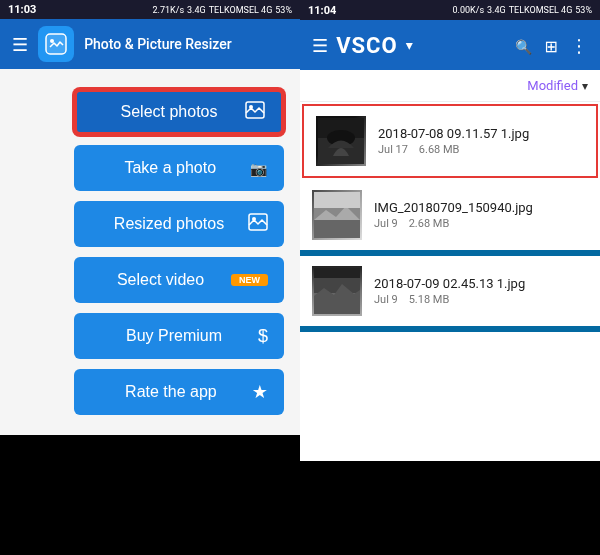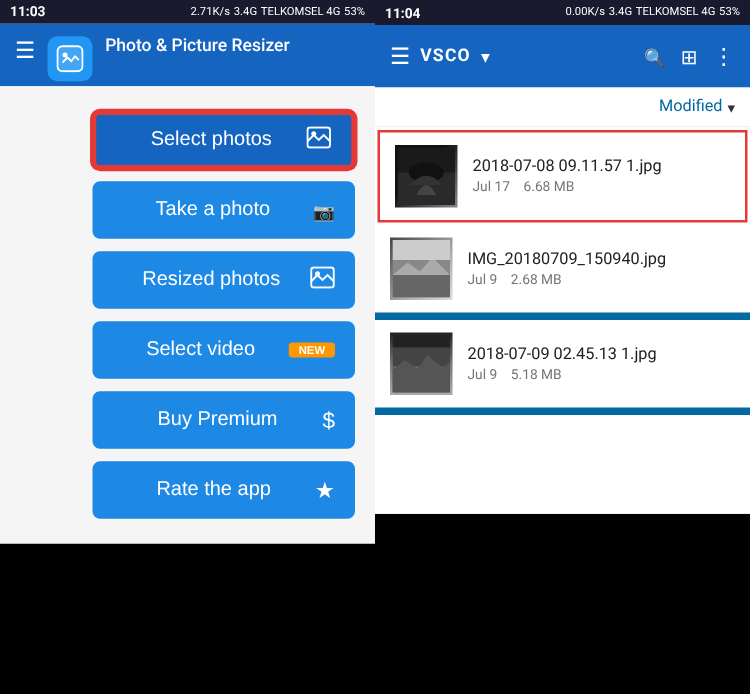--- a/index.html
+++ b/index.html
@@ -41,21 +41,21 @@
       display: flex;
       gap: 3px;
       align-items: center;
       font-size: 9px;
     }
 
     .top-bar-left {
       background: #1565c0;
       padding: 10px 12px;
       display: flex;
-      align-items: flex-start;
+      align-items: center;
       gap: 10px;
       height: 50px;
     }
 
     .hamburger {
       color: #fff;
       font-size: 18px;
     }
 
     .app-logo {
@@ -112,21 +112,21 @@
     }
 
     .menu-btn .btn-label {
       flex: 1;
       text-align: center;
     }
 
     
     .right-panel {
       width: 300px;
-      height: 411px;
+      height: 461px;
       background: #fff;
       display: flex;
       flex-direction: column;
     }
 
     .status-bar-right {
       background: #1a1a2e;
       color: #fff;
       font-size: 10px;
       padding: 3px 8px;
@@ -151,21 +151,21 @@
     }
 
     .top-bar-right-left {
       display: flex;
       align-items: center;
       gap: 8px;
     }
 
     .vsco-title {
       color: #fff;
-      font-size: 14px;
+      font-size: 22px;
       font-weight: 700;
       letter-spacing: 1px;
     }
 
     .dropdown-arrow {
       color: #fff;
       font-size: 14px;
     }
 
     .top-bar-right-icons {
@@ -184,21 +184,21 @@
       display: flex;
       justify-content: flex-end;
       align-items: center;
       padding: 8px 12px;
       border-bottom: 1px solid #eee;
       background: #fff;
     }
 
     .filter-label {
       font-size: 13px;
-      color: #0369a1;
+      color: #8b5cf6;
       margin-right: 4px;
     }
 
     .filter-arrow {
       font-size: 12px;
       color: #333;
     }
 
     .file-list {
       flex: 1;

